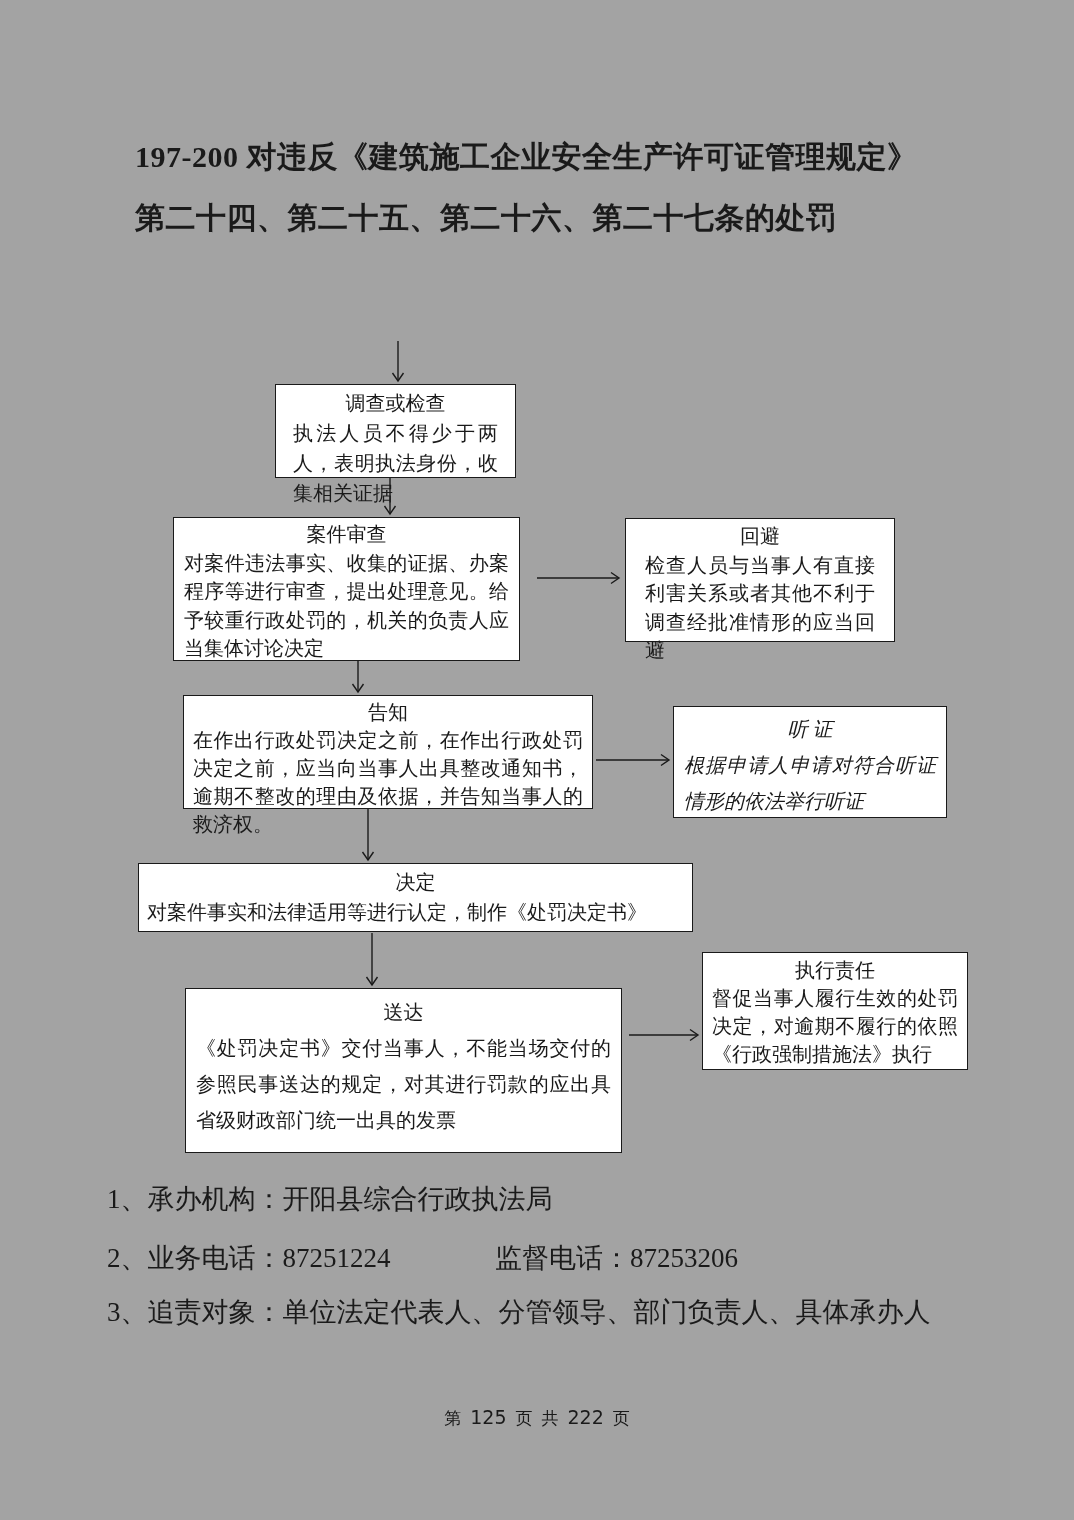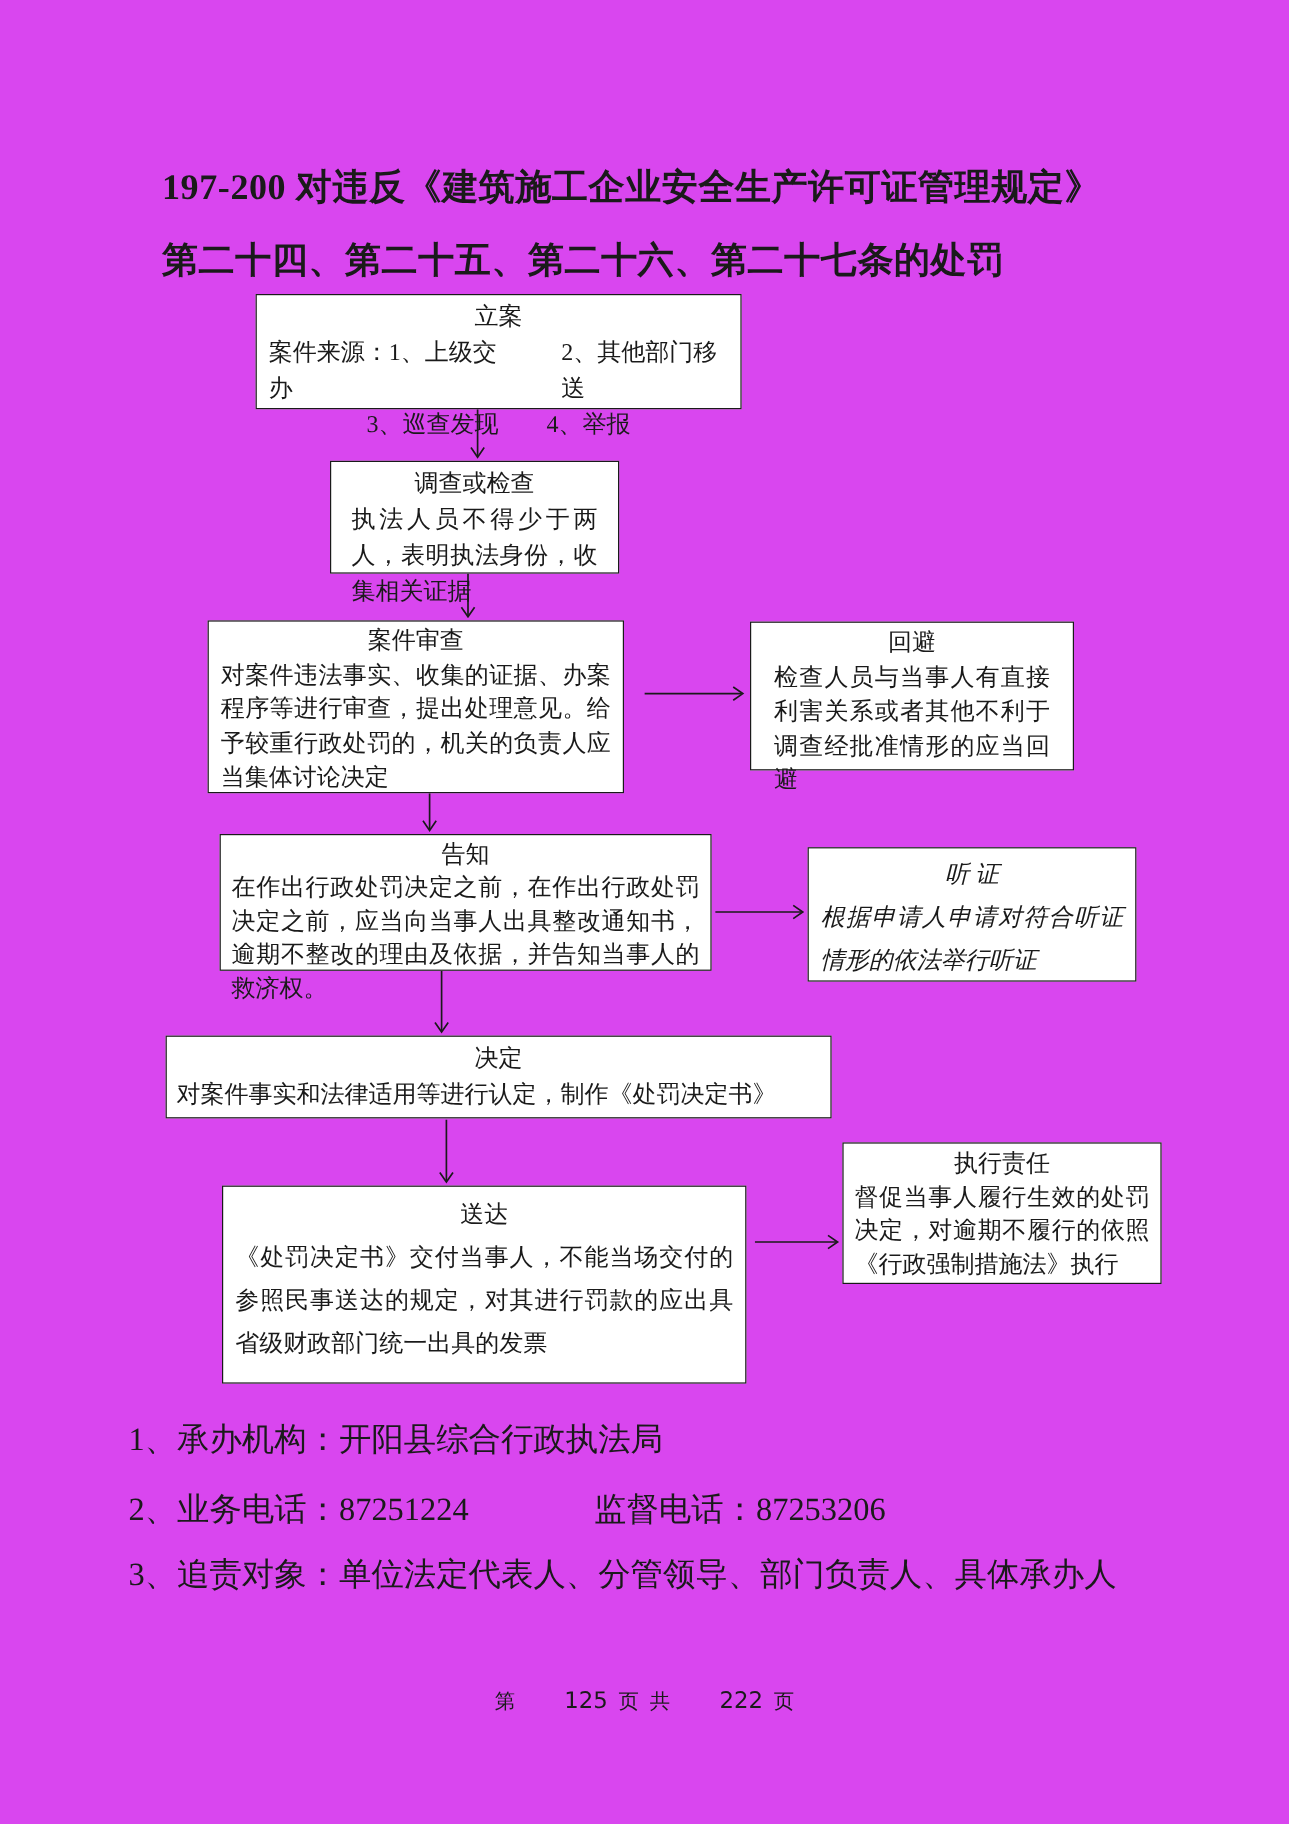--- a/index.html
+++ b/index.html
@@ -1,18 +1,18 @@
 <!DOCTYPE html>
 <html><head>
 <meta charset="utf-8">
 <style>
   html,body { margin:0; padding:0; background:#e8e8e8; }
   .page {
     position:relative; width:1074px; height:1520px; margin:0 auto;
-    background:#d946ef; color:#1a1a1a; overflow:hidden;
+    background:#a3a3a3; color:#1a1a1a; overflow:hidden;
     font-family:"Liberation Serif","DejaVu Serif",serif;
   }
   .doc-title {
     position:absolute; left:135px; top:126px;
     font-size:30px; font-weight:bold; line-height:61px;
     letter-spacing:0.5px; white-space:nowrap;
   }
   .fbox {
     position:absolute; box-sizing:border-box;
     border:1.5px solid #1a1a1a; font-size:20px;
@@ -36,43 +36,32 @@
   .note { position:absolute; left:107px; font-size:27px; white-space:nowrap; }
   .note-1 { top:1181px; }
   .note-2 { top:1240px; }
   .note-2r { left:495px; top:1240px; }
   .note-3 { top:1294px; }
   .footer {
     position:absolute; left:0; top:1406px; width:100%;
     display:flex; justify-content:center; align-items:baseline; gap:9px;
     font-size:17px;
   }
-  .footer .num { font-family:"DejaVu Sans","Liberation Sans",sans-serif; font-size:19px;margin-left:32px; }
+  .footer .num { font-family:"DejaVu Sans","Liberation Sans",sans-serif; font-size:19px; }
 </style>
 </head>
 <body>
 
 <div class="page">
 
   <div class="doc-title">
     <div>197-200 对违反《建筑施工企业安全生产许可证管理规定》</div>
     <div>第二十四、第二十五、第二十六、第二十七条的处罚</div>
   </div>
 
-  <div class="fbox b-filing">
-    <div class="fbox-title">立案</div>
-    <div class="filing-row1">
-      <span>案件来源：1、上级交办</span>
-      <span>2、其他部门移送</span>
-    </div>
-    <div class="filing-row2">
-      <span>3、巡查发现</span>
-      <span>4、举报</span>
-    </div>
-  </div>
 
   <div class="fbox b-invest">
     <div class="fbox-title">调查或检查</div>
     <div class="fbox-body">执法人员不得少于两人，表明执法身份，收集相关证据</div>
   </div>
 
   <div class="fbox b-review">
     <div class="fbox-title">案件审查</div>
     <div class="fbox-body">对案件违法事实、收集的证据、办案程序等进行审查，提出处理意见。给予较重行政处罚的，机关的负责人应当集体讨论决定</div>
   </div>

